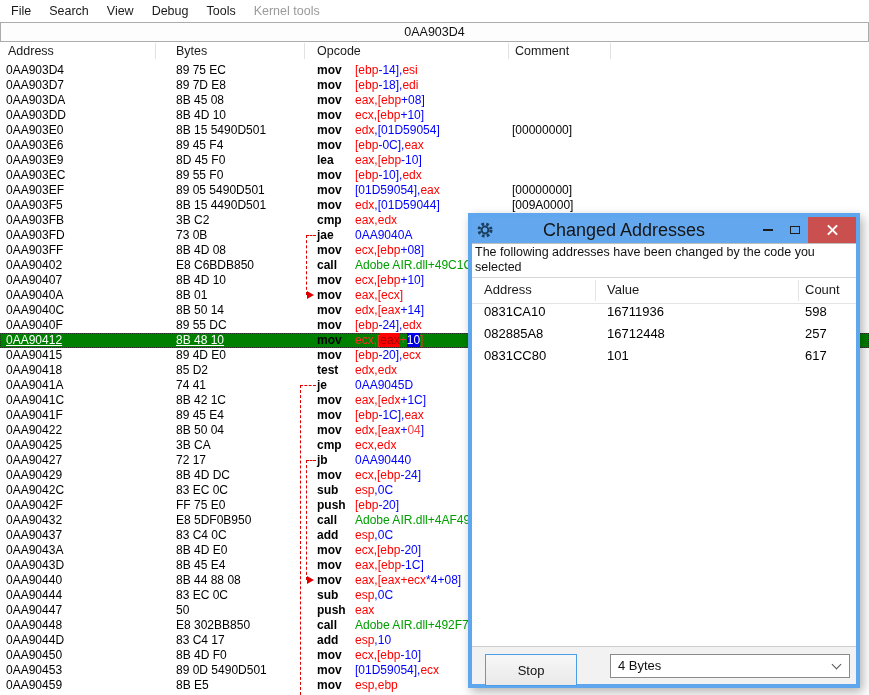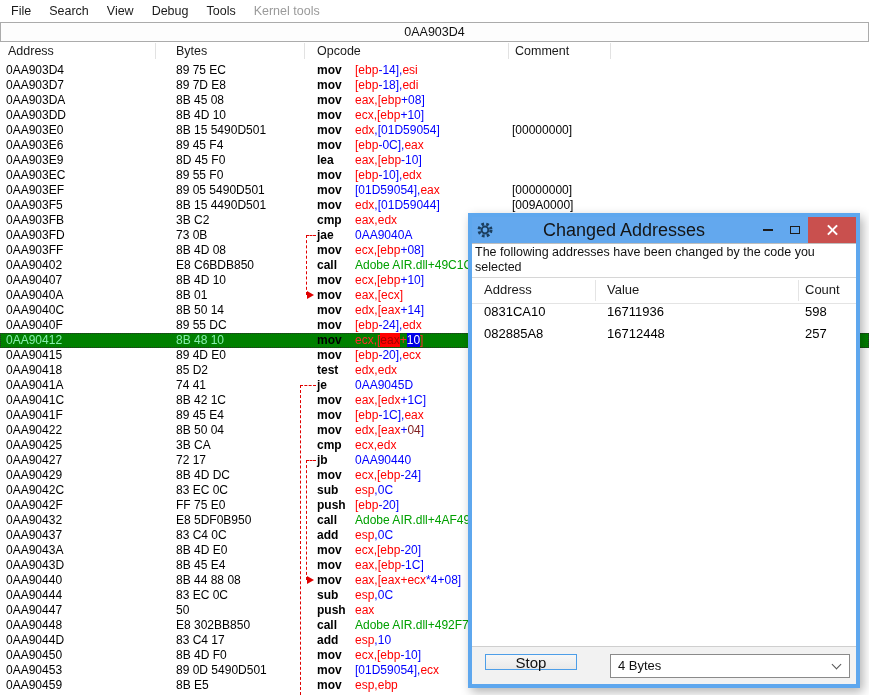--- a/index.html
+++ b/index.html
@@ -22,21 +22,21 @@
   
   .disasm{position:absolute;left:0;top:60px;width:869px;height:635px;overflow:hidden;background:#fff;}
   .drow{position:absolute;left:0;width:869px;height:15px;font-size:12px;line-height:15px;color:#000;}
   .drow span{position:absolute;white-space:pre;}
   .c-addr{left:6px;}
   .c-bytes{left:176px;}
   .c-mn{left:317px;font-weight:bold;color:#000;}
   .c-op{left:355px;}
   .c-cmt{left:512px;color:#000;}
   .drow.sel{background:#008000;outline:1px dotted #2b2b2b;outline-offset:-1px;z-index:3;}
-  .drow.sel .c-addr,.drow.sel .c-bytes{color:#86efac;}
+  .drow.sel .c-addr,.drow.sel .c-bytes{color:#ffffff;text-decoration:underline;}
   .jline{position:absolute;width:0;border-left:1px dashed #e00000;z-index:1;}
   .jstub{position:absolute;height:0;border-top:1px dashed #e00000;z-index:1;}
   .jarrow{position:absolute;left:307px;top:3px;width:0;height:0;
     border-left:7px solid #e00000;border-top:4px solid transparent;border-bottom:4px solid transparent;}
   
   .dialog{position:absolute;left:468px;top:213px;width:392px;height:475px;box-sizing:border-box;
     border:4px solid #5ea7ee;background:#f2f2f2;box-shadow:3px 4px 10px rgba(0,0,0,.30);z-index:10;
     display:flex;flex-direction:column;}
   .titlebar{height:26px;background:#63a8ee;display:flex;align-items:center;flex:0 0 auto;}
   .tb-icon{width:18px;height:18px;margin-left:4px;flex:0 0 auto;}
@@ -53,23 +53,23 @@
   .dlg-info{flex:0 0 auto;height:31px;background:#fff;border-top:1px solid #bfbfbf;border-bottom:1px solid #d6d6d6;
     font-size:12.5px;line-height:15px;color:#111;padding:1px 3px;}
   .dlg-list{flex:1;background:#fff;position:relative;border-bottom:1px solid #cfcfcf;overflow:hidden;}
   .lst-head{position:relative;height:25px;border-bottom:1px solid #e4e4e4;}
   .lst-head .hl{position:absolute;top:4px;font-size:13px;color:#1a1a1a;}
   .lsep{position:absolute;top:2px;width:1px;height:21px;background:#e4e4e4;}
   .lrow{position:relative;height:22px;font-size:13px;color:#000;}
   .lrow span{position:absolute;top:0;white-space:pre;}
   .col-a{left:12px;} .col-v{left:135px;} .col-c{left:333px;}
   .dlg-bottom{flex:0 0 auto;height:37px;position:relative;background:#f2f2f2;}
-  .stop-btn{position:absolute;left:13px;top:7px;width:92px;height:16px;box-sizing:border-box;
+  .stop-btn{position:absolute;left:13px;top:7px;width:92px;height:32px;box-sizing:border-box;
     border:1px solid #4d9ee8;background:linear-gradient(#f7f7f7,#e9e9e9);
-    font-size:15px;color:#111;display:flex;align-items:center;justify-content:center;font-family:"Liberation Sans",sans-serif;}
+    font-size:13px;color:#111;display:flex;align-items:center;justify-content:center;font-family:"Liberation Sans",sans-serif;}
   .type-select{position:absolute;left:138px;top:7px;width:240px;height:24px;box-sizing:border-box;
     border:1px solid #8a8a8a;background:#fff;font-size:13px;color:#111;line-height:22px;padding-left:7px;}
   .chev{position:absolute;right:9px;top:6px;width:7px;height:7px;border-right:1.6px solid #555;border-bottom:1.6px solid #555;
     transform:rotate(45deg);transform-origin:center;margin-top:0;box-sizing:border-box;}
 </style>
 </head>
 <body>
 
 <div class="menubar" id="menubar">
     <span class="menu-item">File</span>
@@ -239,21 +239,21 @@
     <div class="drow" style="top: 348px;">
       <span class="c-addr">0AA9041F</span>
       <span class="c-bytes">89 45 E4</span>
       <span class="c-mn">mov</span>
       <span class="c-op"><b style="font-weight: normal; color: rgb(255, 0, 0);">[</b><b style="font-weight: normal; color: rgb(255, 0, 0);">ebp</b><b style="font-weight: normal; color: rgb(0, 0, 255);">-</b><b style="font-weight: normal; color: rgb(0, 0, 255);">1C</b><b style="font-weight: normal; color: rgb(0, 0, 255);">],</b><b style="font-weight: normal; color: rgb(255, 0, 0);">eax</b></span>
     </div>
     <div class="drow" style="top: 363px;">
       <span class="c-addr">0AA90422</span>
       <span class="c-bytes">8B 50 04</span>
       <span class="c-mn">mov</span>
-      <span class="c-op"><b style="font-weight: normal; color: rgb(255, 0, 0);">edx</b><b style="font-weight: normal; color: rgb(255, 0, 0);">,[</b><b style="font-weight: normal; color: rgb(255, 0, 0);">eax</b><b style="font-weight: normal; color: rgb(0, 0, 255);">+</b><b style="font-weight: normal; color: #7f1d1d;">04</b><b style="font-weight: normal; color: rgb(0, 0, 255);">]</b></span>
+      <span class="c-op"><b style="font-weight: normal; color: rgb(255, 0, 0);">edx</b><b style="font-weight: normal; color: rgb(255, 0, 0);">,[</b><b style="font-weight: normal; color: rgb(255, 0, 0);">eax</b><b style="font-weight: normal; color: rgb(0, 0, 255);">+</b><b style="font-weight: normal; color: #ef4444;">04</b><b style="font-weight: normal; color: rgb(0, 0, 255);">]</b></span>
     </div>
     <div class="drow" style="top: 378px;">
       <span class="c-addr">0AA90425</span>
       <span class="c-bytes">3B CA</span>
       <span class="c-mn">cmp</span>
       <span class="c-op"><b style="font-weight: normal; color: rgb(255, 0, 0);">ecx</b><b style="font-weight: normal; color: rgb(255, 0, 0);">,</b><b style="font-weight: normal; color: rgb(255, 0, 0);">edx</b></span>
     </div>
     <div class="drow" style="top: 393px;">
       <span class="c-addr">0AA90427</span>
       <span class="c-bytes">72 17</span>
@@ -395,20 +395,25 @@
         <div class="lrow">
           <span class="col-a">0831CA10</span>
           <span class="col-v">16711936</span>
           <span class="col-c">598</span>
         </div>
         <div class="lrow">
           <span class="col-a">082885A8</span>
           <span class="col-v">16712448</span>
           <span class="col-c">257</span>
         </div>
+        <div class="lrow">
+          <span class="col-a">0831CC80</span>
+          <span class="col-v">101</span>
+          <span class="col-c">617</span>
+        </div>
       </div>
   </div>
   <div class="dlg-bottom">
     <div class="stop-btn">Stop</div>
     <div class="type-select">
       <span>4 Bytes</span>
       <span class="chev"></span>
     </div>
   </div>
 </div>

